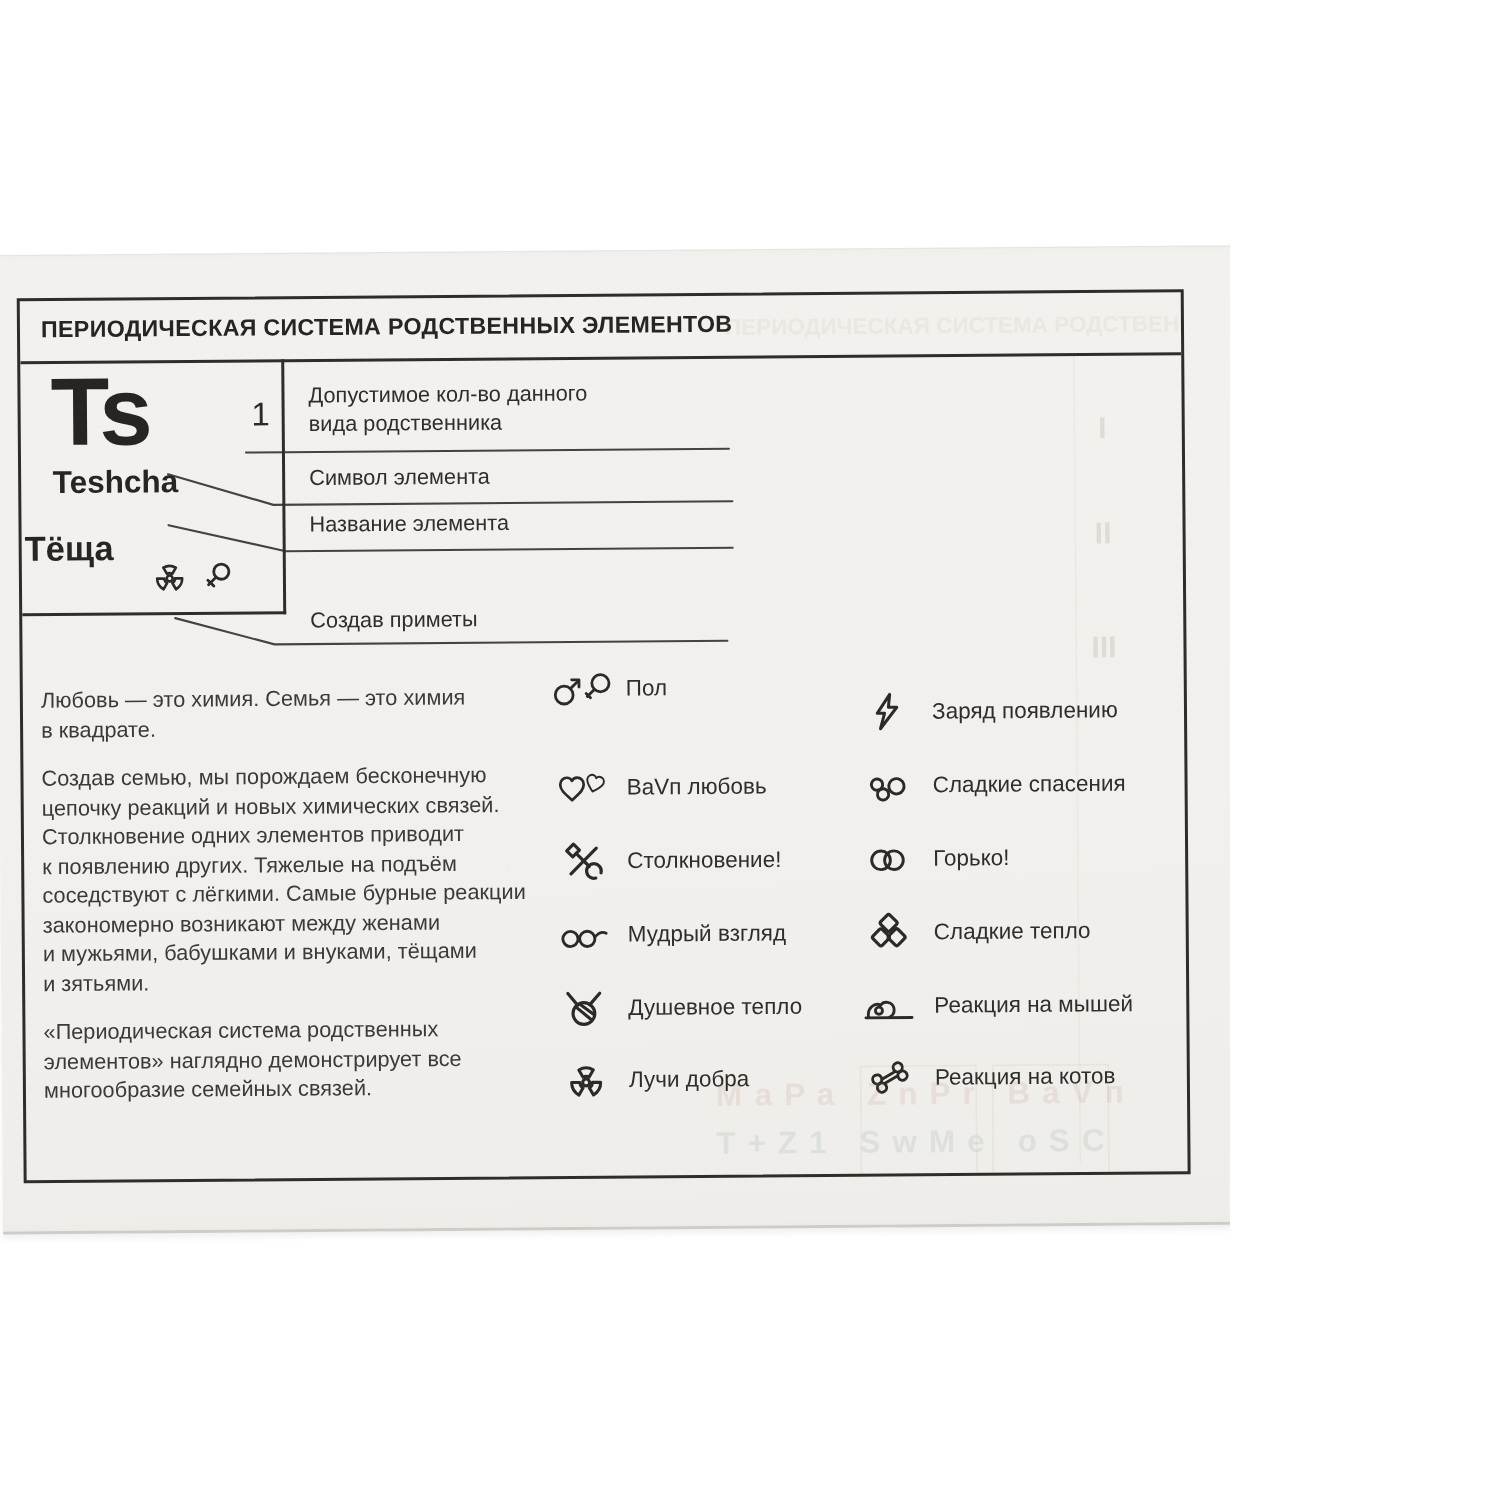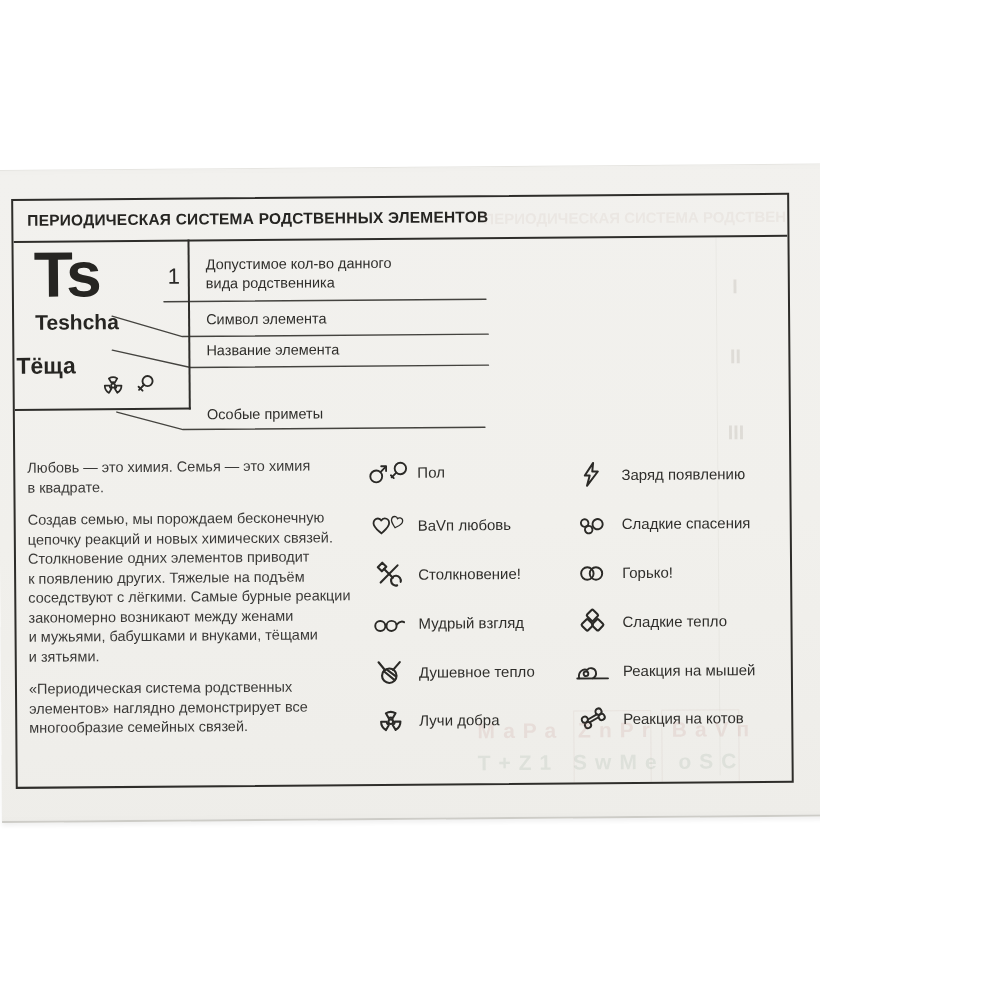--- a/index.html
+++ b/index.html
@@ -90,39 +90,39 @@
             </g>
           </svg>
         </div>
       </div>
       <div class="count">1</div>
 
       <div class="callout c1">Допустимое кол-во данного
 вида родственника</div>
       <div class="callout c2">Символ элемента</div>
       <div class="callout c3">Название элемента</div>
-      <div class="callout c4">Особые приметы</div>
+      <div class="callout c4">Создав приметы</div>
 
       <div class="bodytext">
         <p>Любовь — это химия. Семья — это химия
 в квадрате.</p>
         <p>Создав семью, мы порождаем бесконечную
 цепочку реакций и новых химических связей.
 Столкновение одних элементов приводит
 к появлению других. Тяжелые на подъём
 соседствуют с лёгкими. Самые бурные реакции
 закономерно возникают между женами
 и мужьями, бабушками и внуками, тёщами
 и зятьями.</p>
         <p>«Периодическая система родственных
 элементов» наглядно демонстрирует все
 многообразие семейных связей.</p>
       </div>
 
-      <div class="leg-row col-l" style="left:350px;top:257px;">
+      <div class="leg-row col-l" style="left:350px;top:244px;">
         <span class="icon">
           <svg width="44" height="29" viewBox="0 0 40 26">
               <g class="ic">
             <circle cx="9" cy="16.5" r="5.4"></circle>
             <path d="M12.9 12.6 L17.8 7.7"></path>
             <path d="M13.6 7.3 H18 V11.7"></path>
             <circle cx="31" cy="9.5" r="5.2"></circle>
             <path d="M27.3 13.2 L23 17.5"></path>
             <path d="M22.3 15.6 L24.9 18.2"></path>
           </g>

